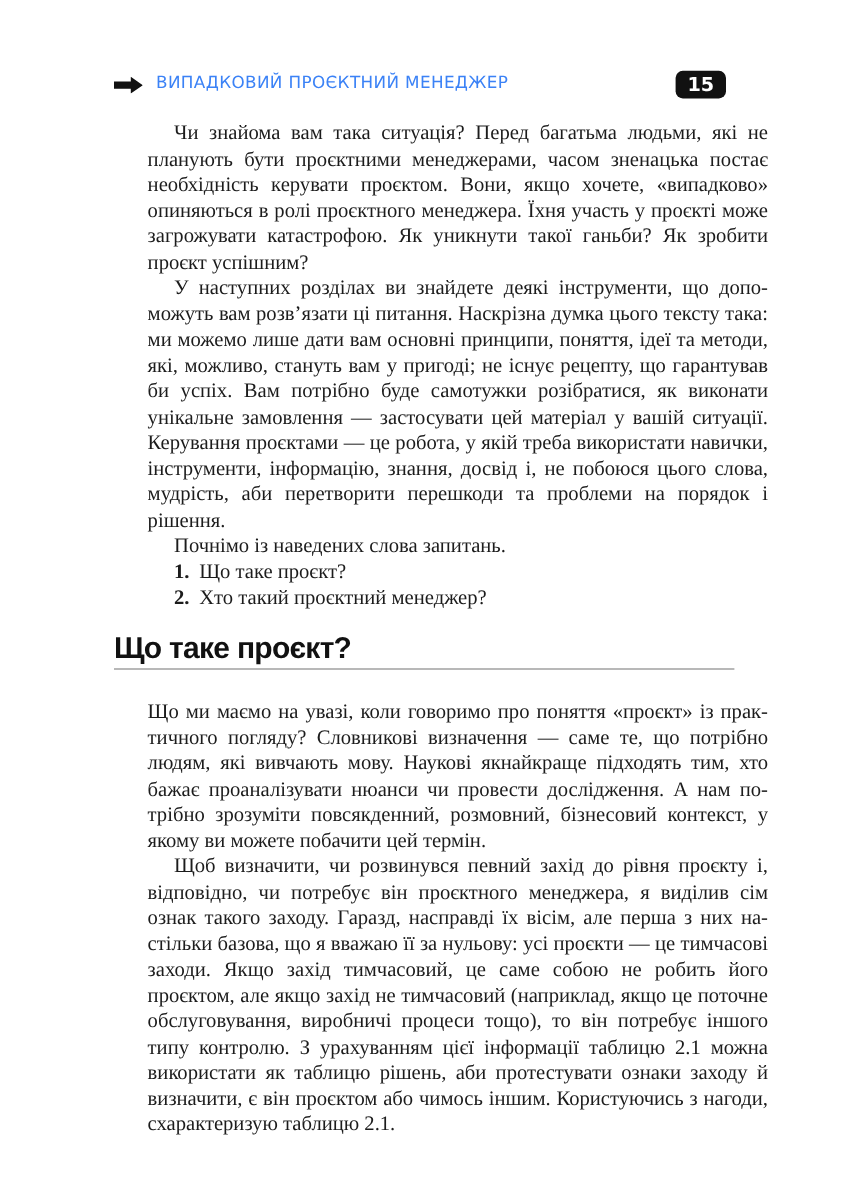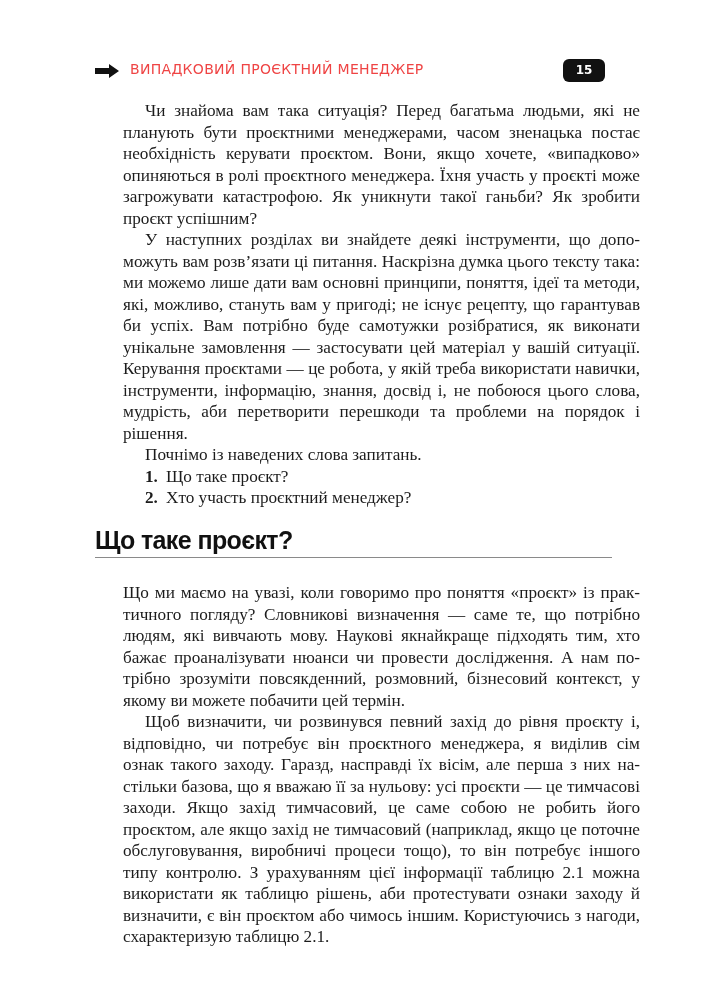--- a/index.html
+++ b/index.html
@@ -1,20 +1,20 @@
 <!DOCTYPE html>
 <html><head>
 <meta charset="utf-8">
 <style>
   html, body { margin: 0; padding: 0; background: #ffffff; }
   body { width: 705px; height: 1000px; position: relative; overflow: hidden; color: #1a1a1a; }
   .running-head { position: absolute; left: 95px; top: 58px; width: 515px; height: 26px; }
   .arrow { position: absolute; left: 0; top: 6px; width: 24px; height: 14px; }
-  .head-title { position: absolute; left: 35px; top: 3px; font-family: "DejaVu Sans", sans-serif; font-size: 14px; letter-spacing: 0.3px; color: #ef4444; white-space: nowrap; }
-  .page-badge { position: absolute; left: 468px; top: 1px; width: 42px; height: 23px; background: #111; color: #fff; border-radius: 6px; font-family: "DejaVu Sans", sans-serif; font-weight: bold; font-size: 12px; text-align: center; line-height: 23px; }
+  .head-title { position: absolute; left: 35px; top: 3px; font-family: "DejaVu Sans", sans-serif; font-size: 14px; letter-spacing: 0.3px; color: #3b82f6; white-space: nowrap; }
+  .page-badge { position: absolute; left: 468px; top: 1px; width: 42px; height: 23px; background: #111; color: #fff; border-radius: 6px; font-family: "DejaVu Sans", sans-serif; font-weight: bold; font-size: 16px; text-align: center; line-height: 23px; }
   .body-text { position: absolute; left: 95px; width: 517px; font-family: "Liberation Serif", serif; font-size: 17.2px; line-height: 21.5px; color: #1c1c1c; margin-left: 28px; }
   .body-text p { margin: 0; text-align: justify; text-indent: 22px; hyphens: manual; }
   .body-text p.noindent { text-indent: 0; }
   .list { margin: 0; padding: 0; list-style: none; }
   .list li { padding-left: 22px; }
   .list .num { font-weight: bold; display: inline-block; width: 21px; }
   .section-heading { position: absolute; left: 95px; top: 525px; width: 517px; }
   .section-heading h2 { margin: 0; font-family: "Liberation Sans", sans-serif; font-weight: bold; font-size: 25px; letter-spacing: -0.6px; color: #111; line-height: 30px; }
   .rule { height: 1px; background: #8a8a8a; margin-top: 2px; }
 </style>
@@ -28,21 +28,21 @@
   <span class="head-title">ВИПАДКОВИЙ ПРОЄКТНИЙ МЕНЕДЖЕР</span>
   <div class="page-badge">15</div>
 </header>
 
 <div class="body-text" style="top:100px;">
   <p>Чи знайома вам така ситуація? Перед багатьма людьми, які не планують бути проєктними менеджерами, часом зненацька постає необхідність керувати проєктом. Вони, якщо хочете, «випадково» опиняються в ролі проєктного менеджера. Їхня участь у проєкті може загрожувати катастрофою. Як уникнути такої ганьби? Як зро­бити проєкт успішним?</p>
   <p>У наступних розділах ви знайдете деякі інструменти, що допо­можуть вам розв’язати ці питання. Наскрізна думка цього тексту така: ми можемо лише дати вам основні принципи, поняття, ідеї та методи, які, можливо, стануть вам у пригоді; не існує рецепту, що гарантував би успіх. Вам потрібно буде самотужки розібратися, як виконати унікальне замовлення — застосувати цей матеріал у вашій ситуації. Керування проєктами — це робота, у якій треба використа­ти навички, інструменти, інформацію, знання, досвід і, не побоюся цього слова, мудрість, аби перетворити перешкоди та проблеми на порядок і рішення.</p>
   <p>Почнімо із наведених слова запитань.</p>
   <ol class="list">
     <li><span class="num">1.</span><span>Що таке проєкт?</span></li>
-    <li><span class="num">2.</span><span>Хто участь проєктний менеджер?</span></li>
+    <li><span class="num">2.</span><span>Хто такий проєктний менеджер?</span></li>
   </ol>
 </div>
 
 <div class="section-heading">
   <h2>Що таке проєкт?</h2>
   <div class="rule"></div>
 </div>
 
 <div class="body-text" style="top:582px;">
   <p class="noindent">Що ми маємо на увазі, коли говоримо про поняття «проєкт» із прак­тичного погляду? Словникові визначення — саме те, що потрібно людям, які вивчають мову. Наукові якнайкраще підходять тим, хто бажає проаналізувати нюанси чи провести дослідження. А нам по­трібно зрозуміти повсякденний, розмовний, бізнесовий контекст, у якому ви можете побачити цей термін.</p>

